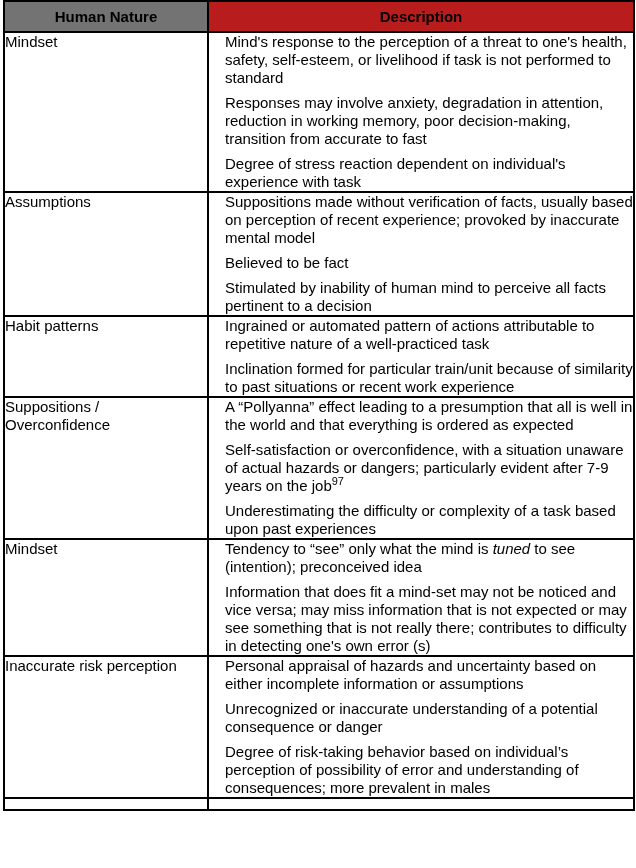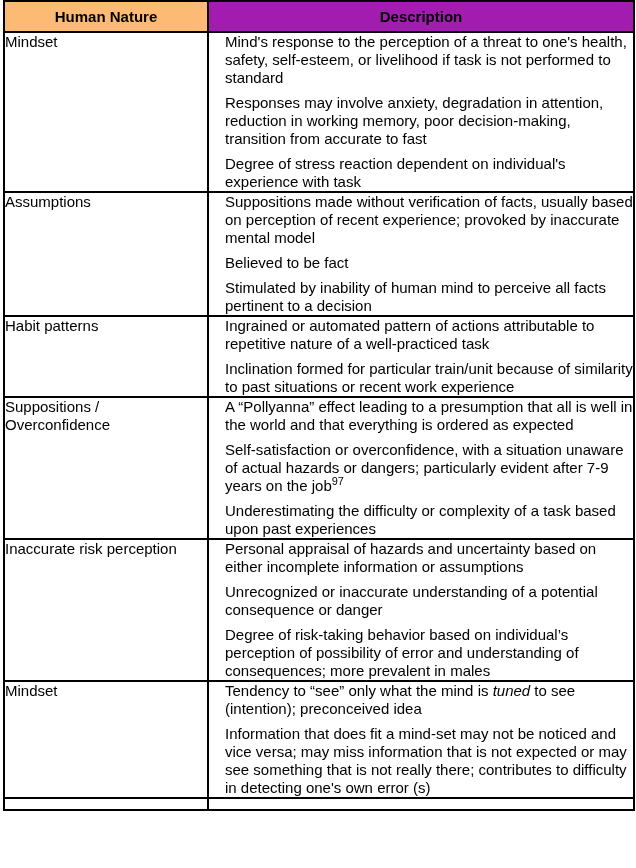--- a/index.html
+++ b/index.html
@@ -66,22 +66,22 @@
 </head>
 <body>
 
 <table class="nature-table">
   <colgroup>
       <col class="c1">
       <col class="c2">
     </colgroup>
   <thead>
     <tr>
-      <th style="background: #fdba74;">Human Nature</th>
-      <th style="background: #a21caf;">Description</th>
+      <th style="background: #737373;">Human Nature</th>
+      <th style="background: #b91c1c;">Description</th>
     </tr>
   </thead>
   <tbody id="table-body">
 
     <tr>
       <td class="name-cell">Mindset</td>
       <td class="desc-cell">
         <div class="desc-item">Mind's response to the perception of a threat to one's health, safety, self-esteem, or livelihood if task is not performed to standard</div>
         <div class="desc-item">Responses may involve anxiety, degradation in attention, reduction in working memory, poor decision-making, transition from accurate to fast</div>
         <div class="desc-item">Degree of stress reaction dependent on individual's experience with task</div>
@@ -108,33 +108,33 @@
     <tr>
       <td class="name-cell"><span style="display:inline-block;width:140px;">Suppositions / Overconfidence</span></td>
       <td class="desc-cell">
         <div class="desc-item">A “Pollyanna” effect leading to a presumption that all is well in the world and that everything is ordered as expected</div>
         <div class="desc-item"><span>Self-satisfaction or overconfidence, with a situation unaware of actual hazards or dangers; particularly evident after 7-9 years on the job</span><sup>97</sup></div>
         <div class="desc-item">Underestimating the difficulty or complexity of a task based upon past experiences</div>
       </td>
     </tr>
 
     <tr>
+      <td class="name-cell">Mindset</td>
+      <td class="desc-cell">
+        <div class="desc-item"><span>Tendency to “see” only what the mind is </span><em>tuned</em><span> to see (intention); preconceived idea</span></div>
+        <div class="desc-item">Information that does fit a mind-set may not be noticed and vice versa; may miss information that is not expected or may see something that is not really there; contributes to difficulty in detecting one's own error (s)</div>
+      </td>
+    </tr>
+
+    <tr>
       <td class="name-cell">Inaccurate risk perception</td>
       <td class="desc-cell">
         <div class="desc-item">Personal appraisal of hazards and uncertainty based on either incomplete information or assumptions</div>
         <div class="desc-item">Unrecognized or inaccurate understanding of a potential consequence or danger</div>
         <div class="desc-item">Degree of risk-taking behavior based on individual’s perception of possibility of error and understanding of consequences; more prevalent in males</div>
-      </td>
-    </tr>
-
-    <tr>
-      <td class="name-cell">Mindset</td>
-      <td class="desc-cell">
-        <div class="desc-item"><span>Tendency to “see” only what the mind is </span><em>tuned</em><span> to see (intention); preconceived idea</span></div>
-        <div class="desc-item">Information that does fit a mind-set may not be noticed and vice versa; may miss information that is not expected or may see something that is not really there; contributes to difficulty in detecting one's own error (s)</div>
       </td>
     </tr>
 
     <tr class="partial-row">
       <td></td>
       <td></td>
     </tr>
   </tbody>
 </table>
 

